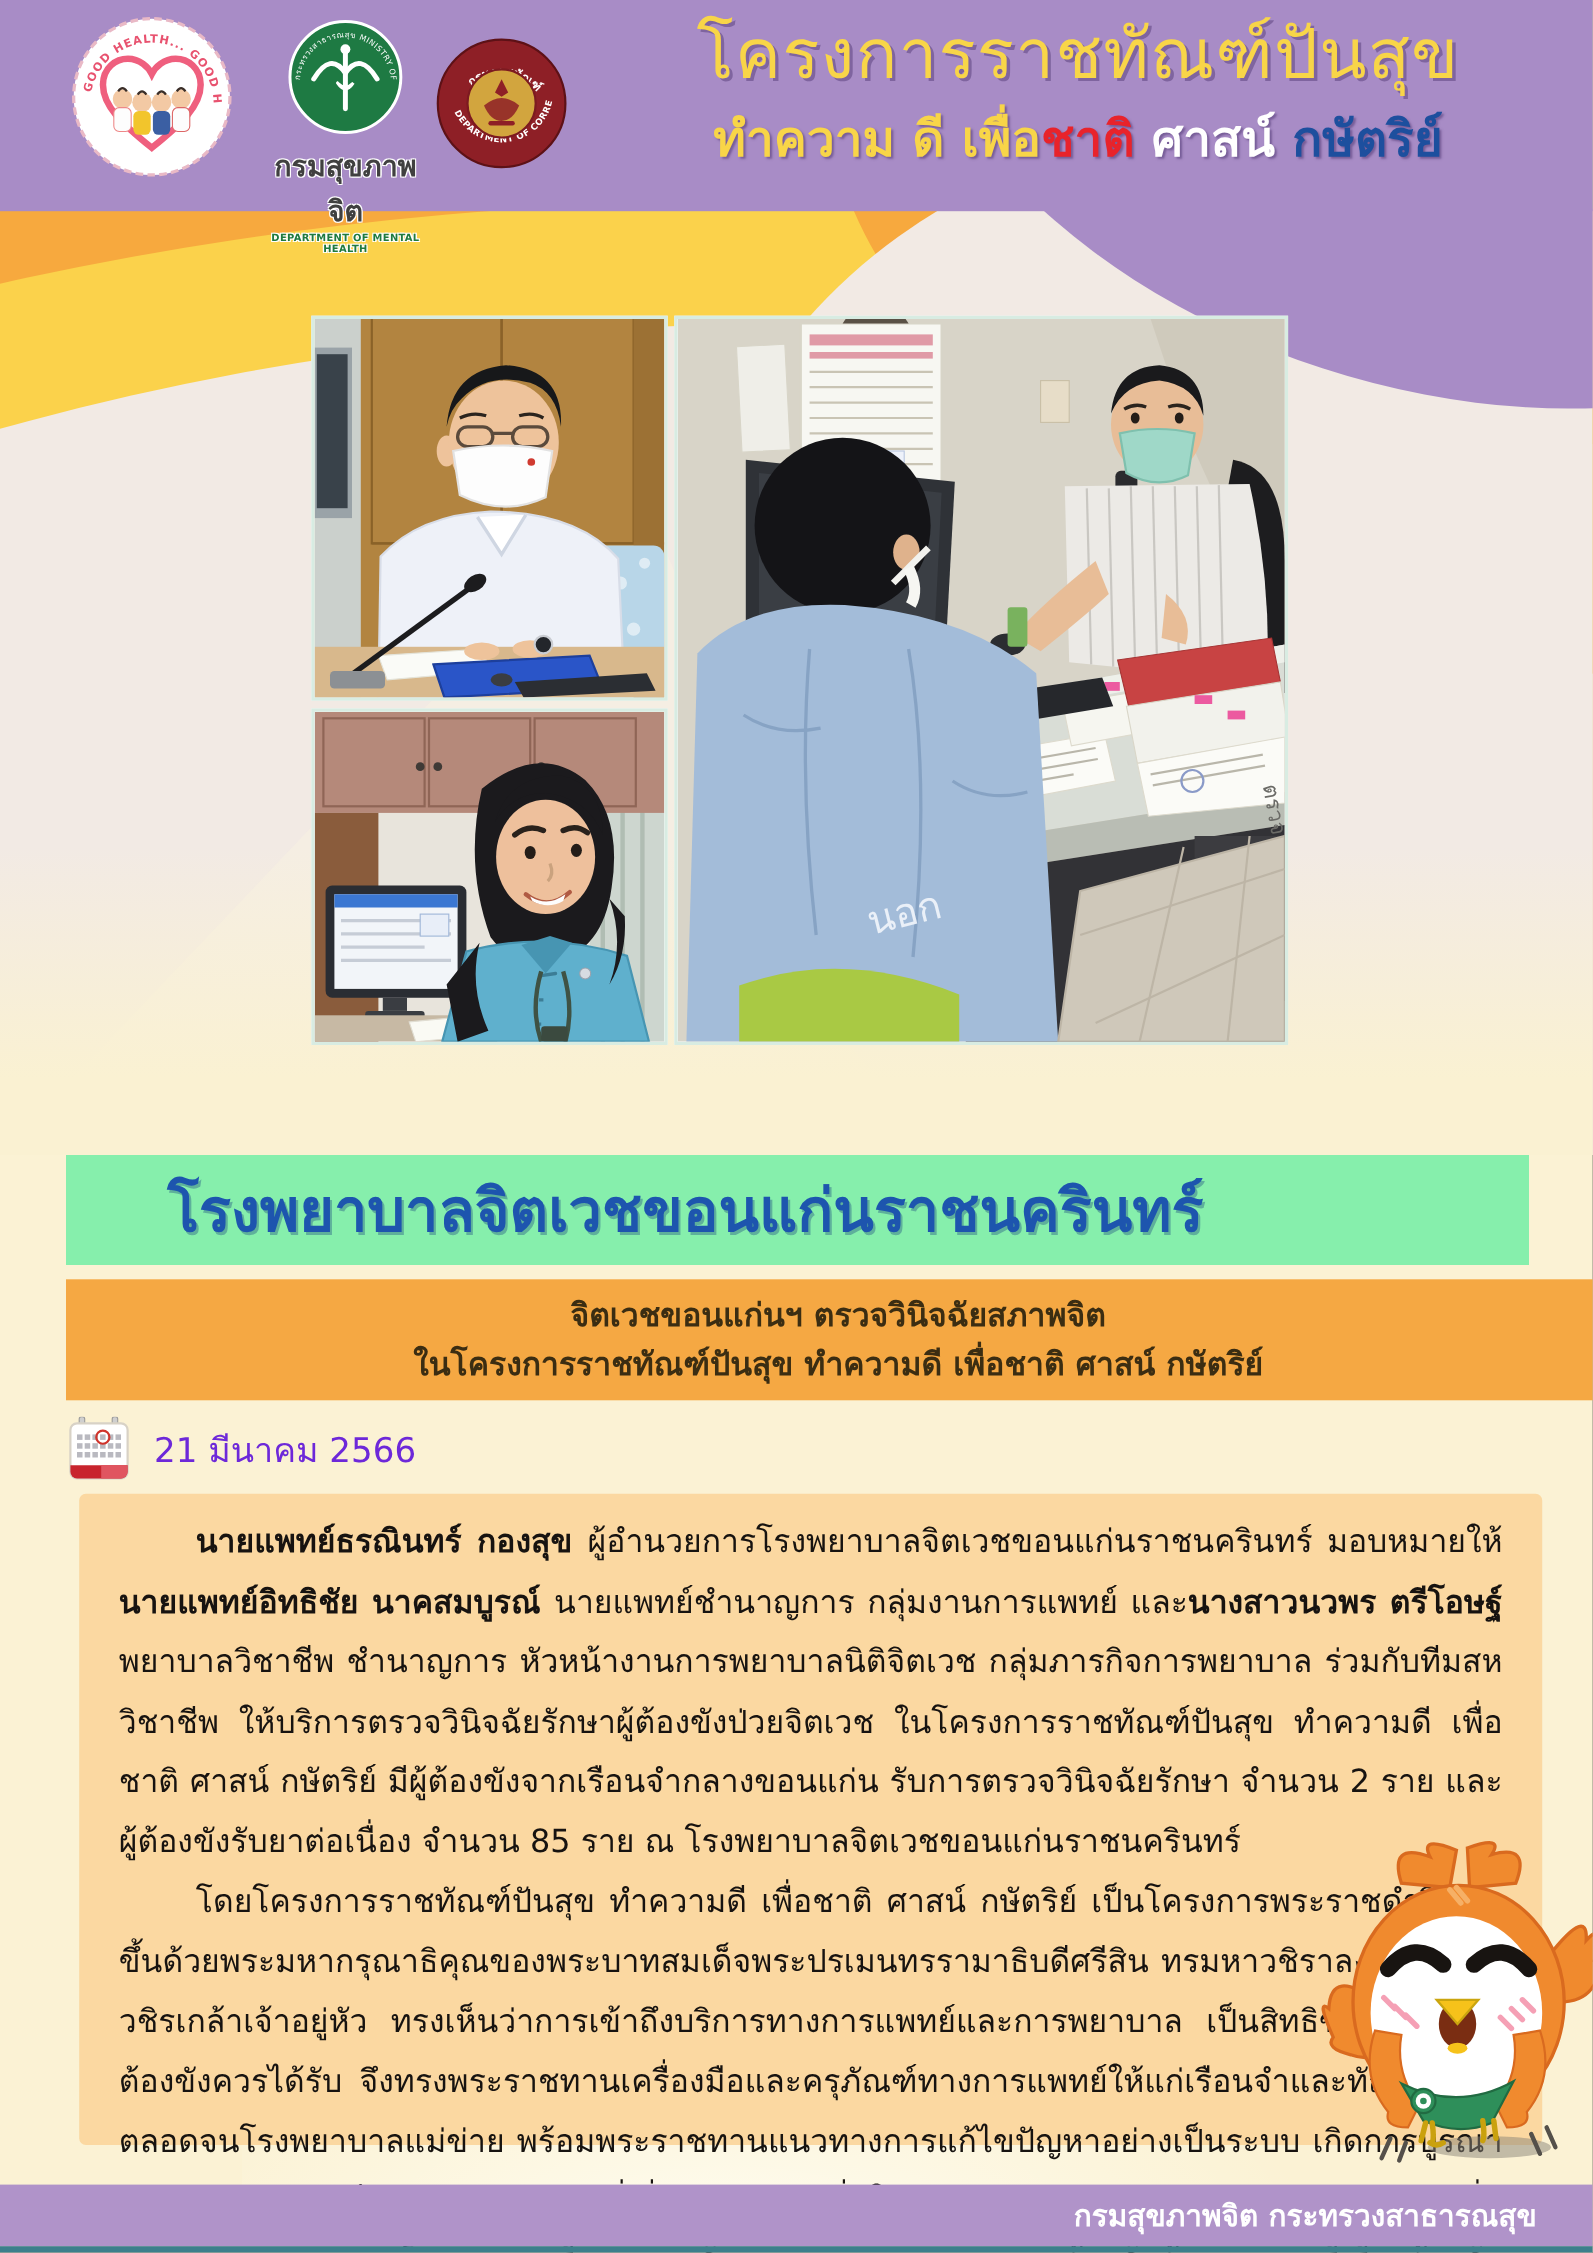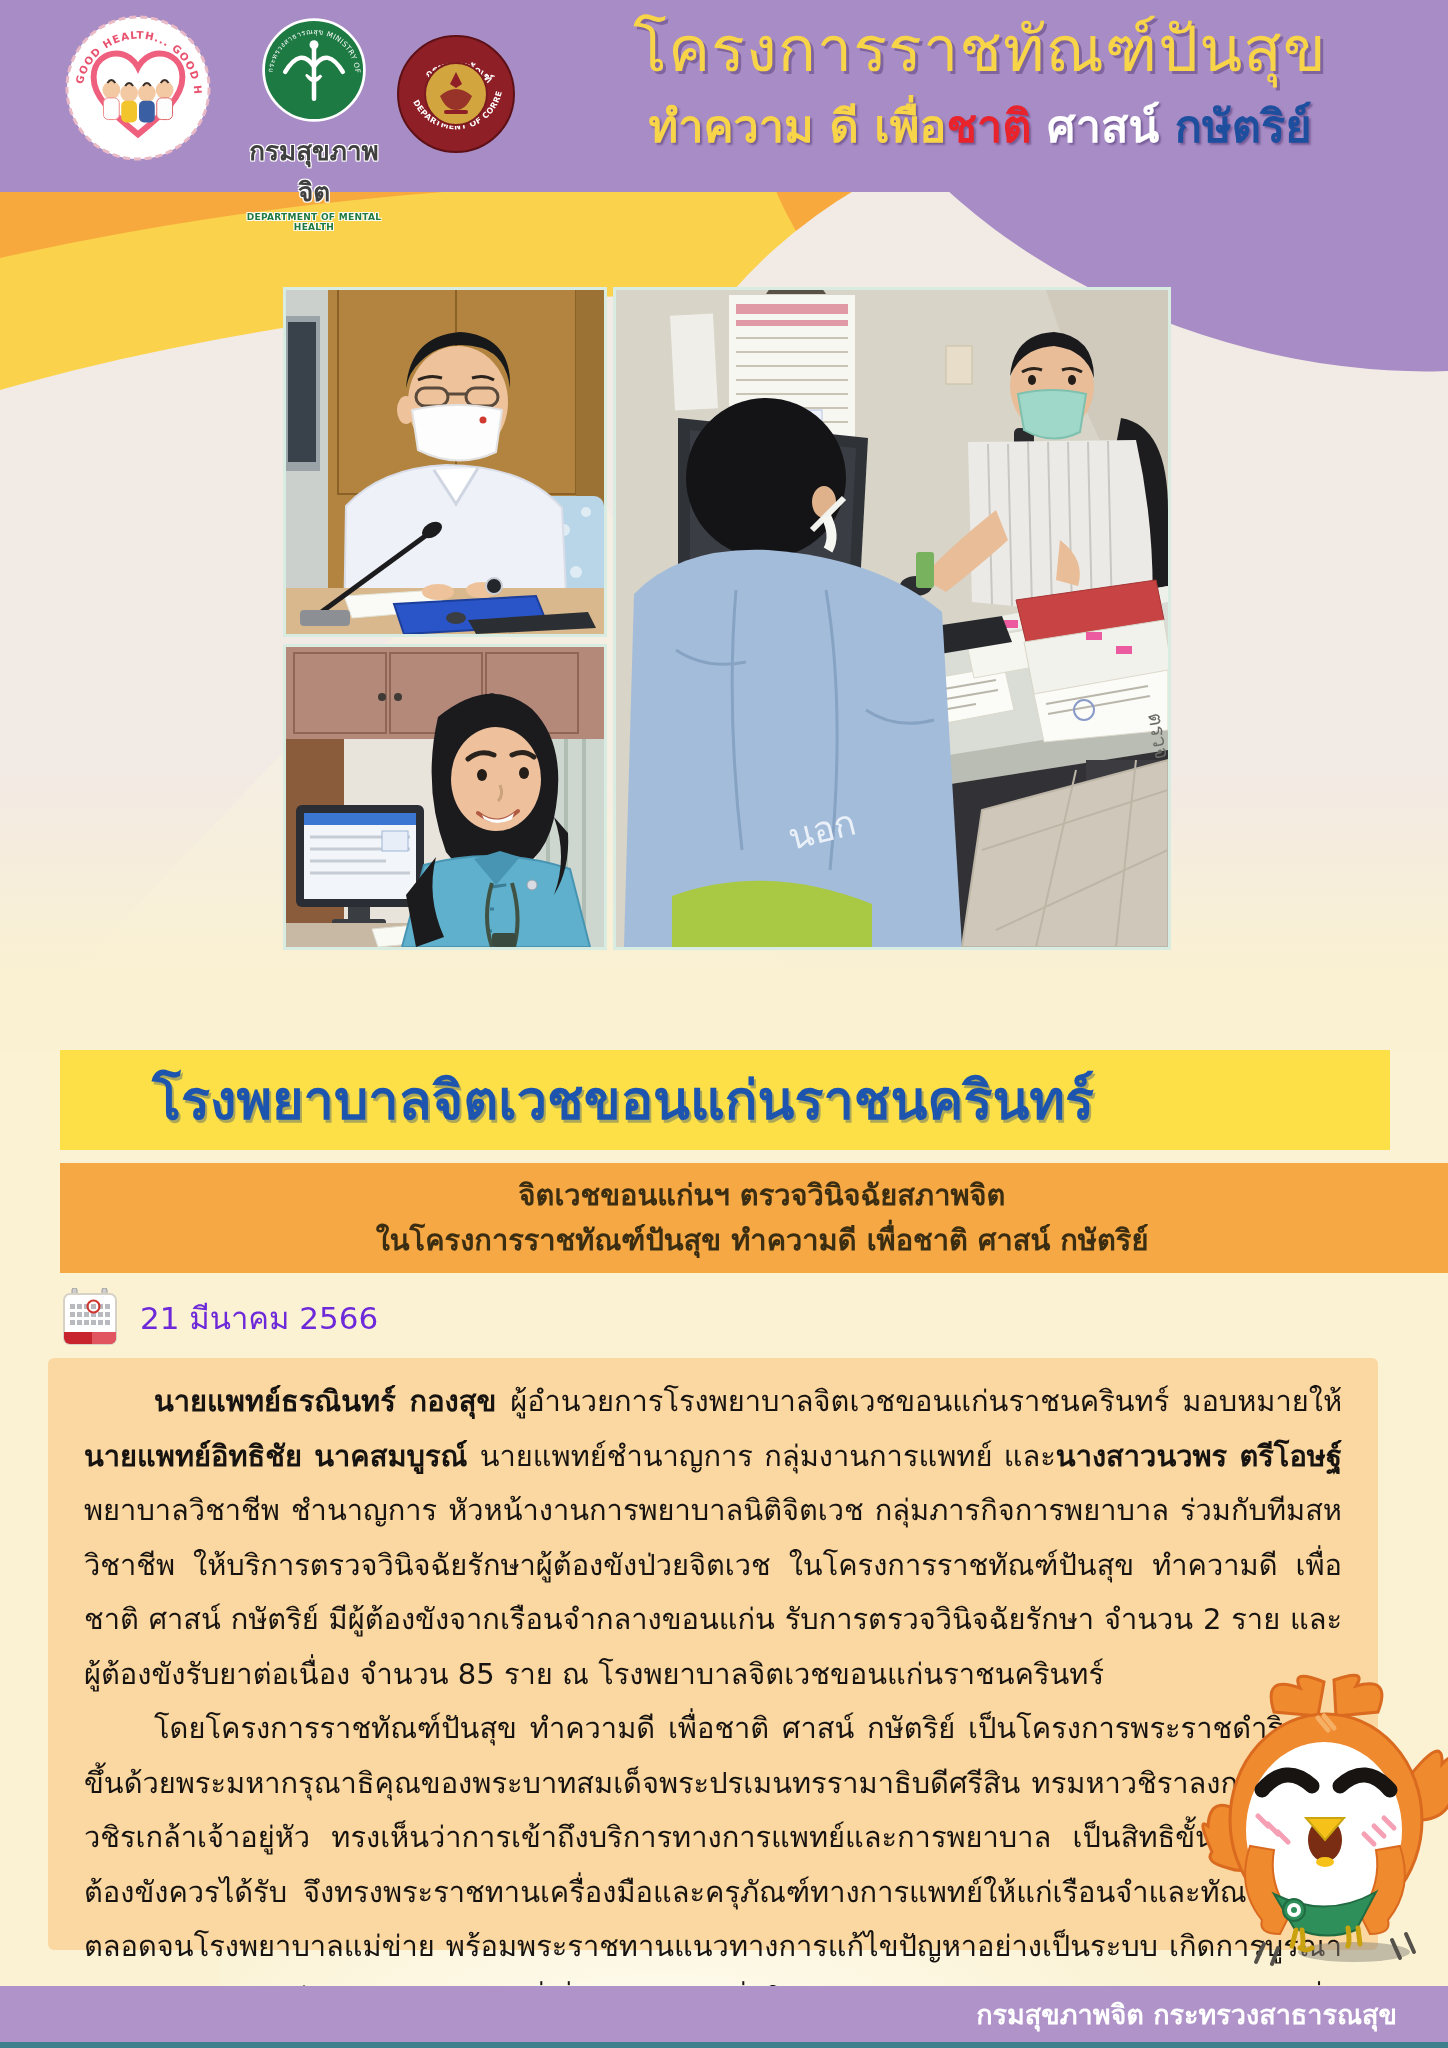--- a/index.html
+++ b/index.html
@@ -49,34 +49,34 @@
 
   
   .photo{ position:absolute; border:3px solid #d8ece2; background:#fff; overflow:hidden; z-index:3; }
   .photo svg{ display:block; width:100%; height:100%; }
   .photo-a{ left:283px; top:287px; width:324px; height:350px; }
   .photo-b{ left:283px; top:644px; width:324px; height:306px; }
   .photo-c{ left:613px; top:287px; width:558px; height:663px; }
 
   
   .hospital-banner{ position:absolute; top:1050px; left:60px; width:1330px; height:100px;
-    background:#fde047; z-index:2; display:flex; align-items:center;font-family:Liberation Mono, monospace; }
+    background:#86efac; z-index:2; display:flex; align-items:center;font-family:Liberation Mono, monospace; }
   .hospital-banner .txt{ padding-left:92px; font-size:54px; font-weight:bold; color:#1d55ae;
     text-shadow:2px 3px 0 rgba(20,60,122,.35); }
   .headline-banner{ position:absolute; top:1163px; left:60px; width:1404px; height:110px;
     background:#f5a843; z-index:2; text-align:center; padding-top:10px; }
   .headline-banner .l{ font-size:29px; font-weight:bold; color:#3b2d12; line-height:1.55; }
 
   
   .date-row{ position:absolute; top:1288px; left:62px; z-index:2; display:flex; align-items:center; }
   .date-ico{ width:56px; height:60px; }
   .date-label{ margin-left:22px; font-size:31px; color:#6d28d9; }
 
   
-  .article{ position:absolute; top:1358px; left:48px; width:1330px; height:592px;
+  .article{ position:absolute; top:1358px; left:72px; width:1330px; height:592px;
     background:#fbd8a1; border-radius:6px; z-index:2; padding:16px 36px 0 36px; }
   .article p{ font-size:29px; line-height:1.88; color:#171310; text-align:justify;
     text-indent:70px; }
   .article .b{ font-weight:bold; }
 
   
   .owl{ position:absolute; left:1206px; top:1668px; width:242px; height:300px; z-index:5; }
   .owl svg{ display:block; width:100%; height:100%; overflow:visible; }
 
   

